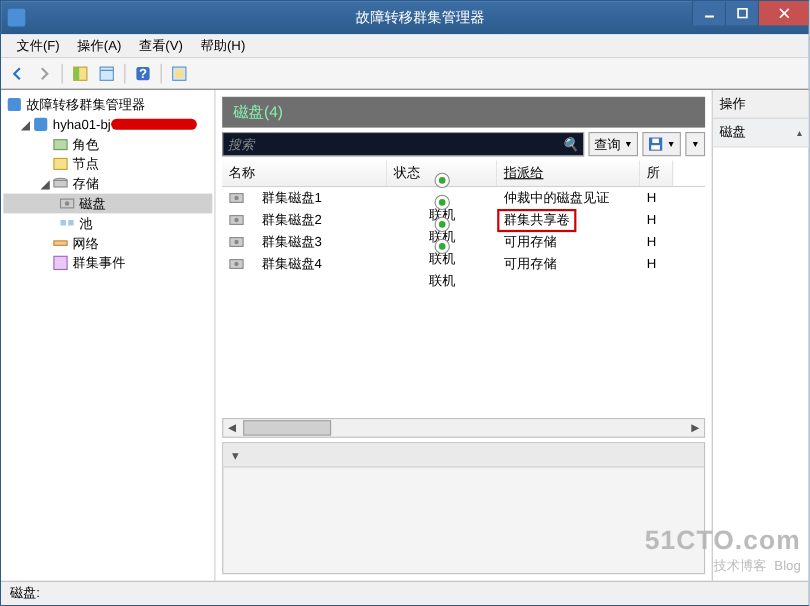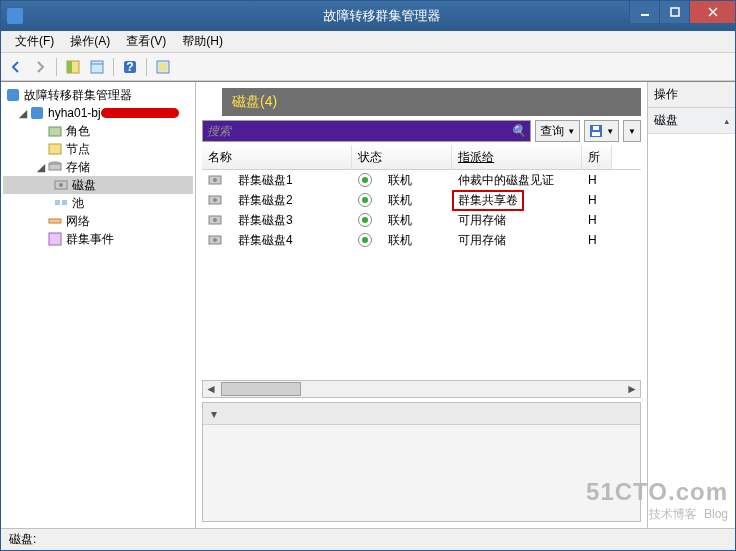--- a/index.html
+++ b/index.html
@@ -29,40 +29,40 @@
 .tree-node .toggle { width: 12px; text-align: center; color: #555; font-size: 11px; }
 .tree-node .ticon { width: 16px; height: 16px; margin-right: 3px; display: inline-flex; align-items: center; justify-content: center; }
 .tree-node.sel { background: #d0d0d0; }
 .indent-1 { padding-left: 14px; }
 .indent-2 { padding-left: 32px; }
 .indent-3 { padding-left: 50px; }
 .redact { position: relative; }
 .redact::after { content:""; position:absolute; left: 98px; top: 4px; width: 78px; height: 10px; background: #d80000; border-radius: 5px; }
 
 .content-pane { flex: 1; display: flex; flex-direction: column; background: #fff; padding: 6px; }
-.content-header { background: #6f6f6f; color: #fde047; padding: 5px 10px; font-size: 14px; margin-left: 20px; }
+.content-header { background: #6f6f6f; color: #86efac; padding: 5px 10px; font-size: 14px; }
 .search-row { display: flex; gap: 4px; margin: 4px 0; align-items: center; }
-.search-box { flex: 1; border: 1px solid #a0a0a0; height: 22px; display: flex; align-items: center; padding: 6px 4px; background: #4c1d95; color: #888; font-style: italic; position: relative; }
+.search-box { flex: 1; border: 1px solid #a0a0a0; height: 22px; display: flex; align-items: center; padding: 6px 4px; background: #0f172a; color: #888; font-style: italic; position: relative; }
 .search-box .mag { position: absolute; right: 4px; color: #888; }
 .combo-btn { height: 22px; border: 1px solid #a0a0a0; background: #f0f0f0; padding: 0 4px; display: flex; align-items: center; gap: 3px; }
 .combo-btn .caret { font-size: 8px; }
 .icon-save { width:14px; height:14px; }
 
 .grid-head { display: flex; background: #fff; border-bottom: 1px solid #d0d0d0; }
 .grid-head .col { padding: 3px 6px; border-right: 1px solid #e0e0e0; background: linear-gradient(#fdfdfd,#f0f0f0); }
 .col-name { width: 150px; }
 .col-status { width: 100px; }
 .col-assign { width: 130px; text-decoration: underline; }
 .col-owner { width: 30px; }
 
 .grid-body { flex: 0 0 auto; }
 .grid-row { display: flex; height: 20px; align-items: center; }
 .grid-row .cell { padding: 0 6px; display: flex; align-items: center; gap: 16px; }
 .cell.name { width: 150px; }
-.cell.status { width: 100px; }
+.cell.status { width: 100px; flex-direction: column; }
 .cell.assign { width: 130px; }
 .cell.owner { width: 30px; }
 .disk-icon { width: 14px; height: 14px; }
 .status-dot { width:14px; height:14px; border-radius:50%; background:#fff; border:1px solid #888; display:inline-flex; align-items:center; justify-content:center; }
 .status-dot::after { content:""; width:6px; height:6px; background:#3a3; border-radius:50%; }
 .highlight-box { border: 2px solid #d00000; padding: 0 4px; margin-left: -6px; }
 
 .scroll-strip { height: 18px; border: 1px solid #c0c0c0; margin-top: auto; background: #f0f0f0; display:flex; align-items:center; }
 .scroll-strip .arrow { width:16px; text-align:center; color:#555; }
 .scroll-strip .thumb { width: 80px; height: 14px; background: #d0d0d0; border:1px solid #a0a0a0; margin-left: 2px;}

